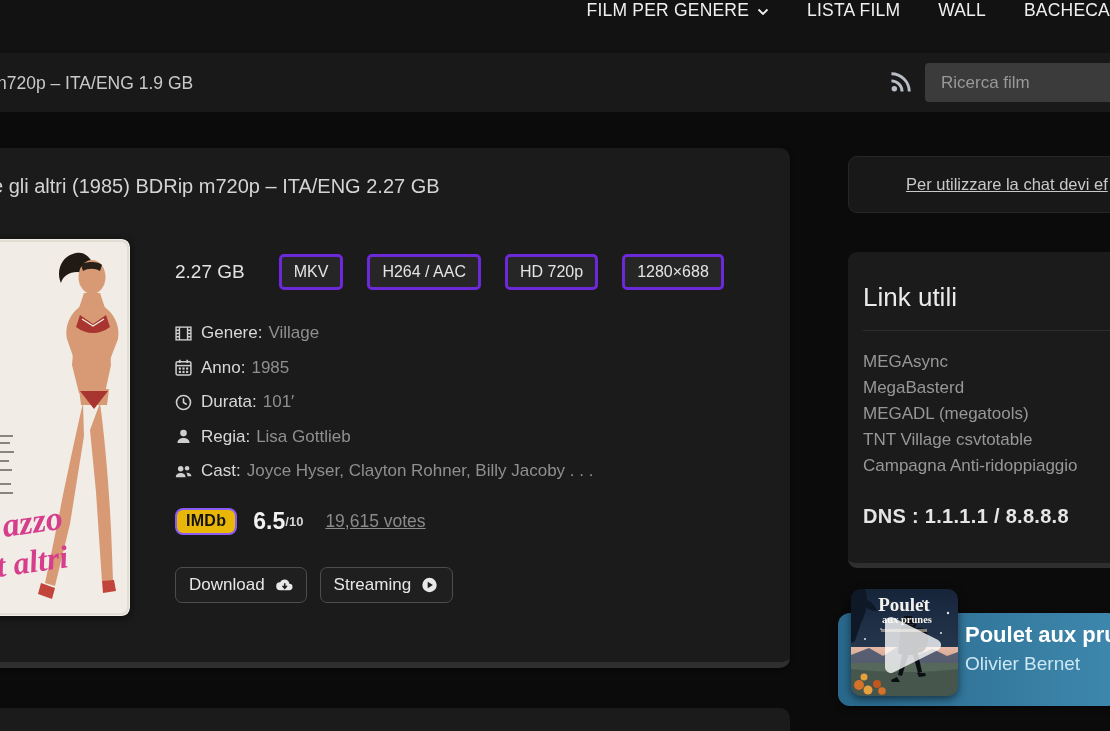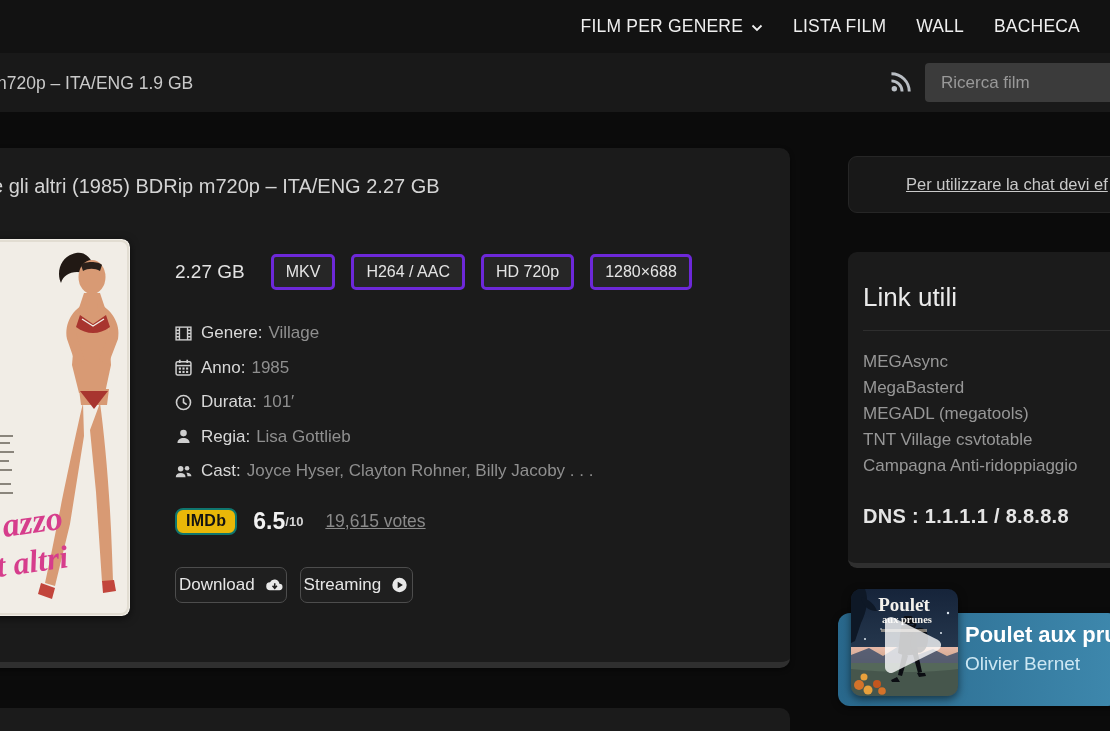--- a/index.html
+++ b/index.html
@@ -2,21 +2,21 @@
 <html><head>
 <meta charset="utf-8">
 <style>
   * { margin:0; padding:0; box-sizing:border-box; }
   html,body { background:#000; }
   body { font-family:"Liberation Sans", sans-serif; }
   #screen{ position:relative; width:1110px; height:731px; overflow:hidden; background:#0b0b0b; }
 
   
   .topnav{ position:absolute; top:0; left:0; width:100%; height:53px; background:#121212;
-    display:flex; justify-content:flex-end; align-items:center; gap:30px; padding-right:30px; }
+    display:flex; justify-content:flex-end; align-items:flex-start; gap:38px; }
   .nav-item{ color:#efefef; font-size:17.5px; letter-spacing:.2px; cursor:pointer; display:flex; align-items:center; gap:8px; white-space:nowrap; }
   .nav-item svg{ width:12px; height:8px; margin-top:2px; }
 
   
   .subbar{ position:absolute; top:53px; left:0; width:100%; height:59px; background:#191919; }
   .ticker{ position:absolute; left:-3px; top:50%; transform:translateY(-50%); color:#c9c9c9; font-size:17.5px; white-space:nowrap; }
   .rss{ position:absolute; right:197px; top:17px; width:23px; height:23px; color:#b9bec4; }
   .rss svg{ width:100%; height:100%; }
   .search-input{ position:absolute; left:925px; top:10px; width:200px; height:39px; background:#3b3b3b;
     border:none; outline:none; border-radius:4px; color:#cfcfcf; font-size:17px; padding:0 16px;
@@ -24,42 +24,42 @@
   .search-input::placeholder{ color:#999; }
 
   
   .main-card{ position:absolute; left:-70px; top:148px; width:860px; height:520px; background:#1b1b1b;
     border-radius:10px; border-bottom:6px solid #2f2f2f; box-shadow:0 2px 5px rgba(0,0,0,.45); }
   .post-title{ position:absolute; left:62px; top:27px; font-size:20px; color:#d4d4d4; white-space:nowrap; }
 
   .poster{ position:absolute; left:10px; top:91px; width:190px; height:377px; border-radius:8px; overflow:hidden;
     box-shadow:0 2px 8px rgba(0,0,0,.6); }
 
-  .badges-row{ position:absolute; left:245px; top:106px; display:flex; align-items:center; gap:16px; }
+  .badges-row{ position:absolute; left:245px; top:106px; display:flex; align-items:center; gap:24px; }
   .size-text{ color:#e2e2e2; font-size:19px; margin-right:10px; }
   .badge{ background:#262626; border:3px solid #6d28d9; border-radius:5px; color:#e4e4e4; font-size:16px;
     padding:6px 12px; white-space:nowrap; }
 
   .meta-list{ position:absolute; left:245px; top:168px;text-align:center; }
   .meta-row{ display:flex; align-items:center; height:34.5px; font-size:17px; }
   .meta-row .m-icon{ width:17px; height:17px; color:#cfcfcf; margin-right:9px; flex:0 0 auto; }
   .m-icon svg{ width:100%; height:100%; display:block; }
   .meta-label{ color:#d8d8d8; margin-right:6px; }
   .meta-value{ color:#8f8f8f; }
 
   .imdb-row{ position:absolute; left:245px; top:360px; display:flex; align-items:center; }
-  .imdb-badge{ background:#e9b708; border:2px solid #0f766e; border-radius:8px; color:#131313;
+  .imdb-badge{ background:#e9b708; border:2px solid #8b5cf6; border-radius:8px; color:#131313;
     font-weight:bold; font-size:16px; padding:2px 9px 3px; letter-spacing:.3px; }
   .imdb-rating{ color:#f2f2f2; font-weight:bold; font-size:23px; margin-left:16px; }
   .imdb-scale{ color:#d5d5d5; font-weight:bold; font-size:13px; }
   .imdb-votes{ color:#8a8a8a; font-size:17.5px; margin-left:22px;text-decoration:underline; }
 
   .btn-row{ position:absolute; left:245px; top:419px; display:flex; gap:13px; }
   .action-btn{ display:flex; align-items:center; gap:9px; background:#1f1f1f; border:1.5px solid #4d4d4d;
-    border-radius:7px; color:#e6e6e6; font-size:17px; padding:7px 3px; cursor:pointer;
+    border-radius:7px; color:#e6e6e6; font-size:17px; padding:7px 13px; cursor:pointer;
     font-family:"Liberation Sans", sans-serif; }
   .action-btn svg{ width:19px; height:16px; }
 
   
   .chat-card{ position:absolute; left:848px; top:156px; width:275px; height:57px; background:#181818;
     border:1px solid #262626; border-radius:9px; display:flex; align-items:center; }
   .chat-card span{ color:#c9c9c9; font-size:16.5px; padding-left:57px; white-space:nowrap;text-decoration:underline; }
 
   .links-card{ position:absolute; left:848px; top:252px; width:275px; height:316px; background:#1b1b1b;
     border-radius:9px; border-bottom:5px solid #2f2f2f; padding:30px 0 0 15px; }

